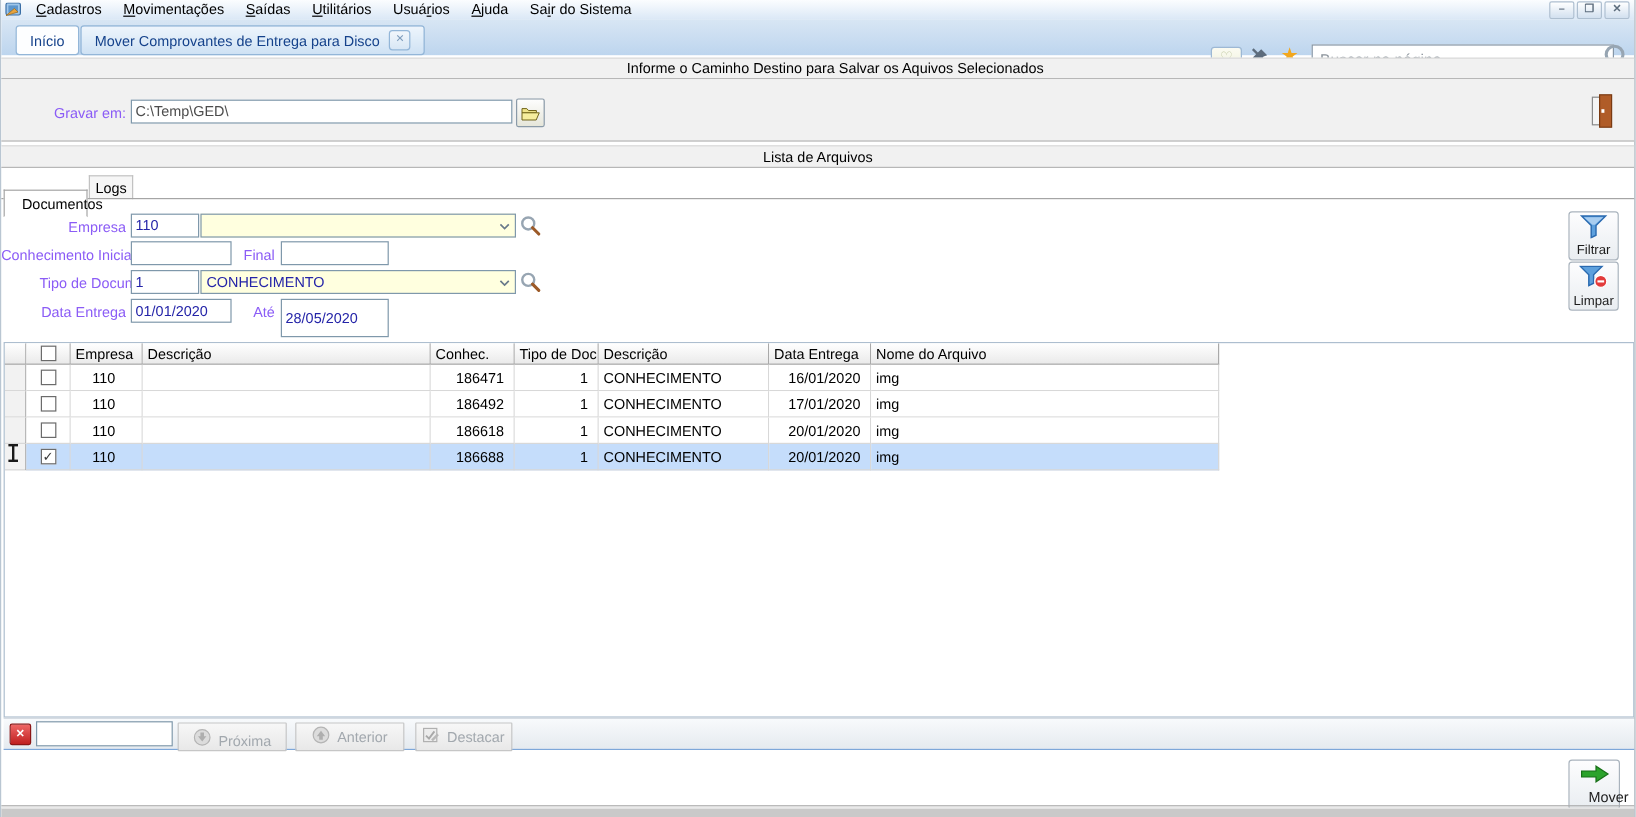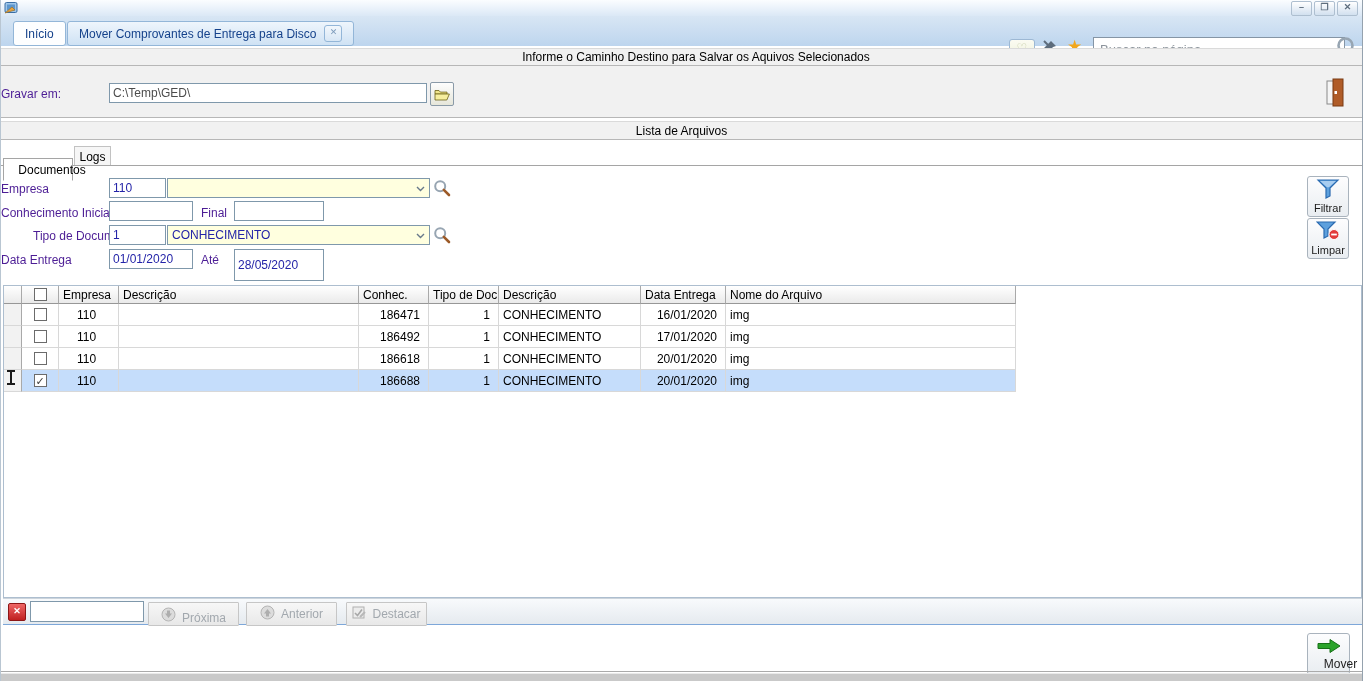--- a/index.html
+++ b/index.html
@@ -28,21 +28,21 @@
            background:linear-gradient(#fbfbf2,#eef0da);color:#c3cba6;font-size:12px;line-height:16px;text-align:center;}
   .searchbox{position:absolute;left:1092px;top:21px;width:238px;height:22px;border:1px solid #8595a5;background:#fff;
              font-size:13px;padding:0 6px;font-family:inherit;color:#222;}
   .searchbox::placeholder{color:#8b939b;}
 
   
   .band{background:#f1f1f1;border-top:1px solid #dadada;border-bottom:1px solid #b7b7b7;
         font-size:12px;display:flex;align-items:center;justify-content:center;color:#000;}
   .graysec{left:0;top:66px;width:100%;height:52px;background:#f1f1f1;border-bottom:1px solid #b7b7b7;}
 
-  .flabel{position:absolute;font-size:12px;color:#4c1d95;white-space:nowrap;}
+  .flabel{position:absolute;font-size:12px;color:#8b5cf6;text-align:right;white-space:nowrap;}
   .tinput{position:absolute;border:1px solid #7f98ab;background:#fff;font-size:12px;padding:0 3px;
           font-family:inherit;box-sizing:border-box;}
   .navy{color:#2424a8;}
   .gray{color:#4c4c4c;}
   .combo{position:absolute;background:#ffffdf;border:1px solid #7f98ab;color:#2424a8;font-size:12px;
          display:flex;align-items:center;padding:0 4px;box-sizing:border-box;}
   .combo .arrow{margin-left:auto;}
   .sbtn{position:absolute;border:1px solid #8a9aa8;border-radius:2px;background:linear-gradient(#fdfdfd,#e6e6da);
         display:flex;align-items:center;justify-content:center;}
 
@@ -91,20 +91,29 @@
 <div id="screen">
 
   <div class="abs menubar">
     <span style="margin:0 3px 0 3px;display:inline-flex;">
       <svg width="14" height="13" viewBox="0 0 14 13">
           <rect x="1" y="0.5" width="12" height="10" rx="1.5" fill="#9ec6ea" stroke="#3a6ea5"></rect>
           <rect x="3" y="2.5" width="8" height="6" fill="#5d96cc"></rect>
           <path d="M1 11 L8 5 L11 8 Z" fill="#e8a33d" stroke="#9a6a1a" stroke-width="0.6"></path>
         </svg>
     </span>
+    <span style="display:flex;">
+        <span class="menu-item"><u>C</u>adastros</span>
+        <span class="menu-item"><u>M</u>ovimentações</span>
+        <span class="menu-item"><u>S</u>aídas</span>
+        <span class="menu-item"><u>U</u>tilitários</span>
+        <span class="menu-item">Usuá<u>r</u>ios</span>
+        <span class="menu-item"><u>A</u>juda</span>
+        <span class="menu-item">Sa<u>i</u>r do Sistema</span>
+      </span>
     <span class="winbtns">
       <span class="winbtn">–</span>
       <span class="winbtn">❐</span>
       <span class="winbtn">✕</span>
     </span>
   </div>
 
   <div class="abs tabstrip">
     <div class="ptab home" style="left:12px;">
       <span>Início</span>

